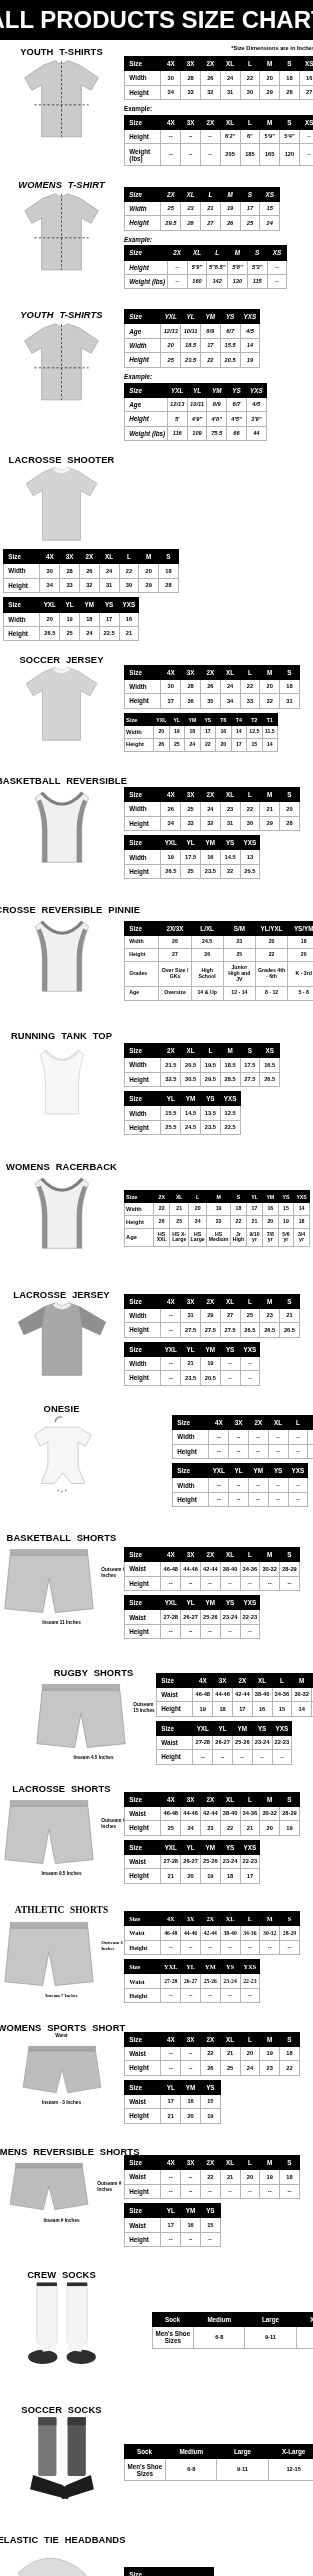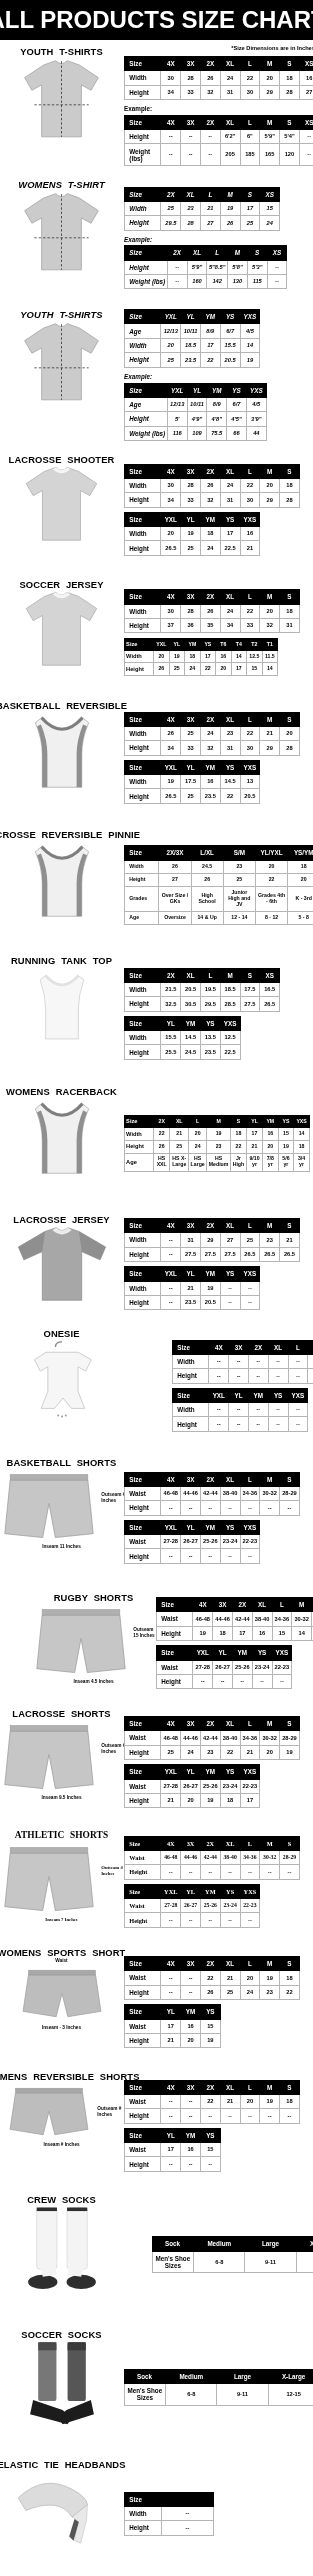--- a/index.html
+++ b/index.html
@@ -298,21 +298,21 @@
               <td>116</td>
               <td>109</td>
               <td>75.5</td>
               <td>66</td>
               <td>44</td>
             </tr>
           </tbody>
         </table>
       </div>
     </section>
-    <section class="product" style="min-height: 125px;">
+    <section class="product" style="min-height: 125px; flex-direction: column;">
       <div class="left">
         <h2 class="ptitle">LACROSSE SHOOTER</h2>
         <div class="imgrow">
           <div class="imgwrap"><svg width="97" height="78" viewBox="0 0 200 168">
               <path d="M63 14 L88 5 Q100 17 112 5 L137 14 L176 40 L161 66 L141 55 L141 162 L59 162 L59 55 L39 66 L24 40 Z" fill="#d4d4d4" stroke="#a8a8a8" stroke-width="1.5"></path>
               <path d="M88 5 Q100 17 112 5 L119 9 Q100 26 81 9 Z" fill="#f4f4f4"></path>
             </svg></div>
         </div>
       </div>
       <div class="right">

